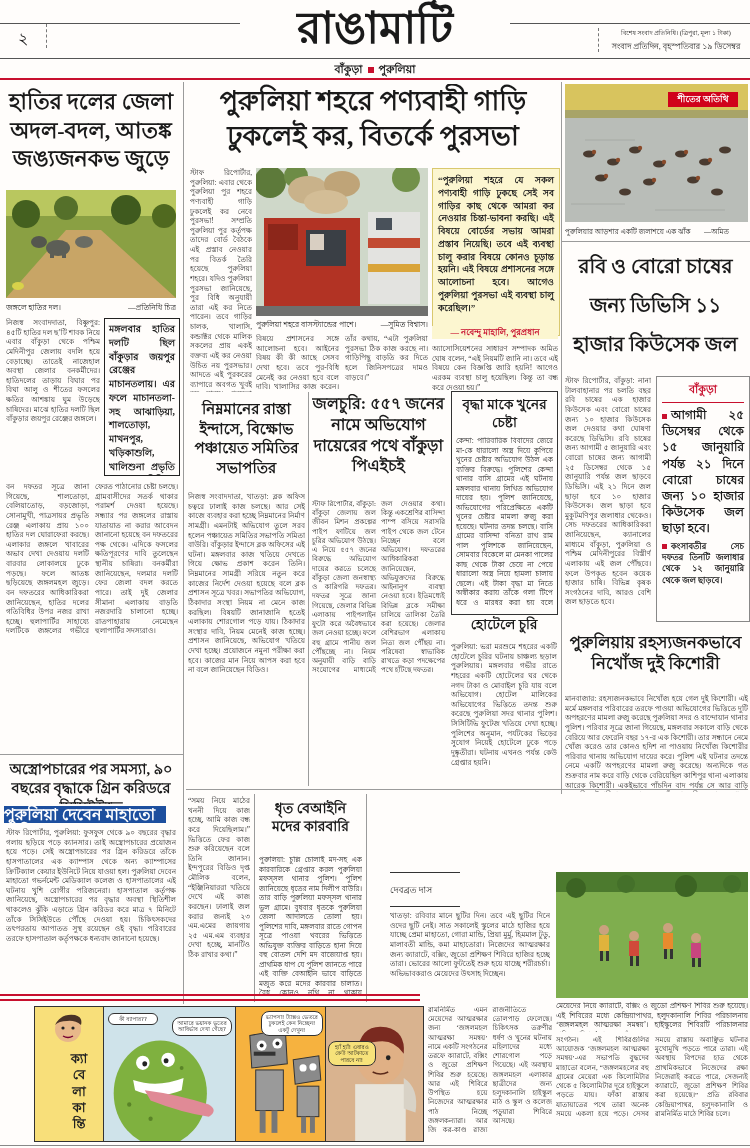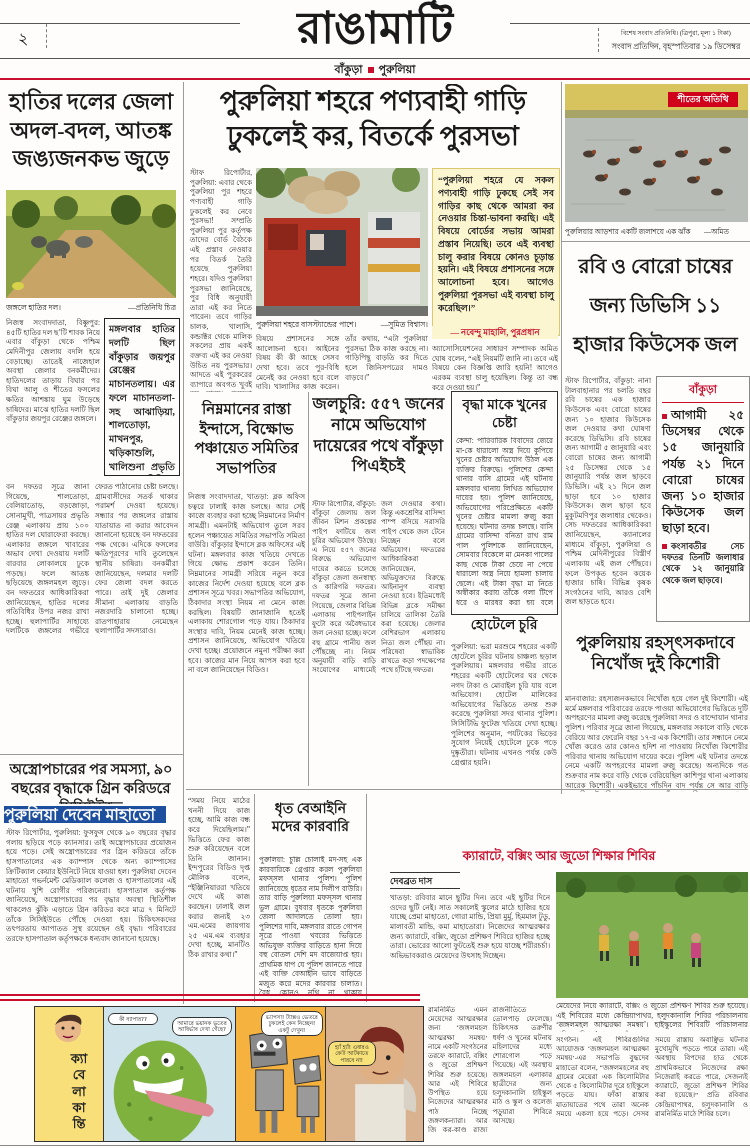--- a/index.html
+++ b/index.html
@@ -8,21 +8,21 @@
   .abs{position:absolute;}
   .clip{overflow:hidden;}
   .hl{font-weight:bold;text-align:center;line-height:1.3;}
   .t{font-size:8px;line-height:1.32;text-align:justify;}
   .cap{font-size:7.6px;}
   .rule{background:#555;}
   .vrule{width:1px;background:#9b9b9b;}
   .hrule{height:1px;background:#9b9b9b;}
   .redrule{background:#c8102e;}
   .cols2{column-count:2;column-gap:6px;}
-  .byline-box{font-weight:bold;font-size:9px;border-top:1px solid #333;border-bottom:1px solid #333;padding:1px 0;}
+  .byline-box{font-weight:normal;font-size:9px;border-top:1px solid #333;border-bottom:1px solid #333;padding:10px 0;}
   .bubble{position:absolute;background:#fff;border:1px solid #333;border-radius:8px;
           font-size:5.5px;line-height:1.15;padding:2px 3px;text-align:center;
           font-family:"DejaVu Sans","Liberation Sans",sans-serif;}
   .sq{display:inline-block;width:6px;height:6px;background:#c8102e;margin:0 5px;vertical-align:middle;}
   .bullet-sq{display:inline-block;width:5px;height:5px;background:#c8102e;margin-right:4px;}
 </style>
 </head>
 <body>
 
 <div class="page">
@@ -167,29 +167,28 @@
   <div class="abs hrule" style="left:561px;top:241px;width:189px;"></div>
 
   <div class="abs hl clip" style="left:563px;top:247px;width:185px;height:122px;font-size:20px;line-height:1.95;">রবি ও বোরো চাষের জন্য ডিভিসি ১১ হাজার কিউসেক জল ছাড়বে</div>
   <div class="abs t clip" style="left:565px;top:376px;width:86px;height:252px;font-size:7.3px;">স্টাফ রিপোর্টার, বাঁকুড়া: নানা টালবাহানার পর চলতি বছর রবি চাষের এক হাজার কিউসেক এবং বোরো চাষের জন্য ১০ হাজার কিউসেক জল দেওয়ার কথা ঘোষণা করেছে ডিভিসি। রবি চাষের জন্য আগামী ৫ জানুয়ারি এবং বোরো চাষের জন্য আগামী ২৫ ডিসেম্বর থেকে ১৫ জানুয়ারি পর্যন্ত জল ছাড়বে ডিভিসি। এই ২১ দিনে জল ছাড়া হবে ১০ হাজার কিউসেক। জল ছাড়া হবে মুকুটমণিপুর জলাধার থেকেও। সেচ দফতরের আধিকারিকরা জানিয়েছেন, ক্যানালের মাধ্যমে বাঁকুড়া, পুরুলিয়া ও পশ্চিম মেদিনীপুরের বিস্তীর্ণ এলাকায় এই জল পৌঁছবে। ফলে উপকৃত হবেন কয়েক হাজার চাষি। বিভিন্ন কৃষক সংগঠনের দাবি, আরও বেশি জল ছাড়তে হবে।</div>
   <div class="abs clip" style="left:656px;top:376px;width:82px;height:236px;border:1px solid #888;padding:4px 5px;">
     <div style="color:#c8102e;font-weight:bold;font-size:11px;text-align:center;border-bottom:1px solid #c8102e;padding-bottom:2px;margin-bottom:4px;">বাঁকুড়া</div>
     <div style="font-size:12px;font-weight:bold;line-height:1.35;text-align:justify;margin-top:4px;"><span class="bullet-sq"></span><span>আগামী ২৫ ডিসেম্বর থেকে ১৫ জানুয়ারি পর্যন্ত ২১ দিনে বোরো চাষের জন্য ১০ হাজার কিউসেক জল ছাড়া হবে।</span></div>
     <div style="font-size:8.4px;font-weight:bold;line-height:1.35;text-align:justify;margin-top:4px;"><span class="bullet-sq"></span><span>কংসাবতীর সেচ দফতর তিনটি জলাধার থেকে ১২ জানুয়ারি থেকে জল ছাড়বে।</span></div>
   </div>
 
-  <div class="abs hl clip" style="left:563px;top:632px;width:185px;height:58px;font-size:16.5px;">পুরুলিয়ায় রহস্ৎসকদাবে নিখোঁজ দুই কিশোরী</div>
+  <div class="abs hl clip" style="left:563px;top:632px;width:185px;height:58px;font-size:16.5px;">পুরুলিয়ায় রহস্যজনকভাবে নিখোঁজ দুই কিশোরী</div>
   <div class="abs t clip" style="left:565px;top:694px;width:183px;height:98px;font-size:7.3px;">মানবাজার: রহস্যজনকভাবে নিখোঁজ হয়ে গেল দুই কিশোরী। এই মর্মে মঙ্গলবার পরিবারের তরফে পাওয়া অভিযোগের ভিত্তিতে দুটি অপহরণের মামলা রুজু করেছে পুরুলিয়া সদর ও বান্দোয়ান থানার পুলিশ। পরিবার সূত্রে জানা গিয়েছে, মঙ্গলবার সকালে বাড়ি থেকে বেরিয়ে আর ফেরেনি বছর ১৭-র এক কিশোরী। তার সন্ধানে নেমে খোঁজ করেও তার কোনও হদিশ না পাওয়ায় নিখোঁজ কিশোরীর পরিবার থানায় অভিযোগ দায়ের করে। পুলিশ এই ঘটনার তদন্তে নেমে একটি অপহরণের মামলা রুজু করেছে। অন্যদিকে গত শুক্রবার নাম করে বাড়ি থেকে বেরিয়েছিল কাশিপুর থানা এলাকায় আরেক কিশোরী। একইভাবে পাঁচদিন বাদ পর্যন্ত সে আর বাড়ি ফেরেনি। দুই পরিবারের লোকজন খোঁজ খবর নিয়ে জানতে পারে, বাঁকুড়ার এক যুবক ফুসলিয়ে অপহরণ করে নিয়ে গেছে। পুলিশ অভিযুক্ত যুবকের খোঁজ শুরু করেছে। তবে মঙ্গলবার রাত পর্যন্ত দুই কিশোরীদের হদিশ পাওয়া যায়নি।</div>
 
   <div class="abs hrule" style="left:186px;top:789px;width:562px;"></div>
   <div class="abs t clip" style="left:188px;top:796px;width:62px;height:202px;font-size:7.3px;">“সময় নিয়ে মাঠের খননী দিয়ে কাজ হচ্ছে, আমি কাজ বন্ধ করে দিয়েছিলাম।” ভিত্তিতে ফের কাজ শুরু করিয়েছেন বলে তিনি জানান। ইন্দপুরের বিডিও দৃপ্ত মৌলিক বলেন, “ইঞ্জিনিয়াররা খতিয়ে দেখে এই কাজ করছেন। ঢালাই জল করার জন্যই ২৩ এম.এমের জায়গায় ২৫ এম.এম ব্যবহার দেখা হচ্ছে, মানটিও ঠিক রাখার কথা।”</div>
   <div class="abs hl clip" style="left:259px;top:800px;width:103px;height:52px;font-size:14px;">ধৃত বেআইনি মদের কারবারি</div>
   <div class="abs t clip" style="left:259px;top:856px;width:103px;height:142px;font-size:7.2px;">পুরুলিয়া: চুল্লি চোলাই মদ-সহ এক কারবারিকে গ্রেপ্তার করল পুরুলিয়া মফস্সল থানার পুলিশ। পুলিশ জানিয়েছে ধৃতের নাম দিলীপ বাউরি। তার বাড়ি পুরুলিয়া মফস্সল থানার ভুল গ্রামে। বুধবার ধৃতকে পুরুলিয়া জেলা আদালতে তোলা হয়। পুলিশের দাবি, মঙ্গলবার রাতে গোপন সূত্রে পাওয়া খবরের ভিত্তিতে অভিযুক্ত ব্যক্তির বাড়িতে হানা দিয়ে বহু বোতল দেশি মদ বাজেয়াপ্ত হয়। প্রাথমিক ধাপ যে পুলিশ জানতে পারে এই ব্যক্তি বেআইনি ভাবে বাড়িতে মজুত করে মদের কারবার চালাত। বৈধ কোনও নথি না থাকায় অভিযুক্তকে গ্রেপ্তার করে তার বিরুদ্ধে মামলা রুজু করে পুরুলিয়া মফস্সল থানার পুলিশ।</div>
 
-  <div class="abs hl clip" style="left:370px;top:848px;width:378px;height:20px;font-size:12.5px;color:#c8102e;">ক্যারাটে, বক্সিং আর জুডো শিক্ষার শিবির</div>
   <div class="abs" style="left:390px;top:872px;width:160px;">
     <div class="byline-box clip" style="width:70px;height:13px;">দেবব্রত দাস</div>
     <div class="t clip" style="height:108px;font-size:7.3px;margin-top:4px;">খাতড়া: রবিবার মানে ছুটির দিন। তবে এই ছুটির দিনে ওদের ছুটি নেই। সাত সকালেই স্কুলের মাঠে হাজির হয়ে যাচ্ছে প্রেমা মাহাতো, গোরা মান্ডি, প্রিয়া মুর্মু, হিমমাল টুডু, মালাবতী মান্ডি, কমা মাহাতোরা। নিজেদের আত্মরক্ষার জন্য ক্যারাটে, বক্সিং, জুডো প্রশিক্ষণ শিবিরে হাজির হচ্ছে তারা। ভোরের আলো ফুটতেই শুরু হয়ে যাচ্ছে শরীরচর্চা। অভিভাবকরাও মেয়েদের উৎসাহ দিচ্ছেন।</div>
   </div>
   <div class="abs clip" style="left:556px;top:872px;width:192px;height:126px;">
     <svg width="192" height="126" viewBox="0 0 192 126">
       <rect width="192" height="126" fill="#7fae4e"></rect>
       <rect width="192" height="20" fill="#4c7a2e"></rect>
       <circle cx="20" cy="16" r="10" fill="#3c6423"></circle>
         <circle cx="70" cy="12" r="9" fill="#44702a"></circle>

